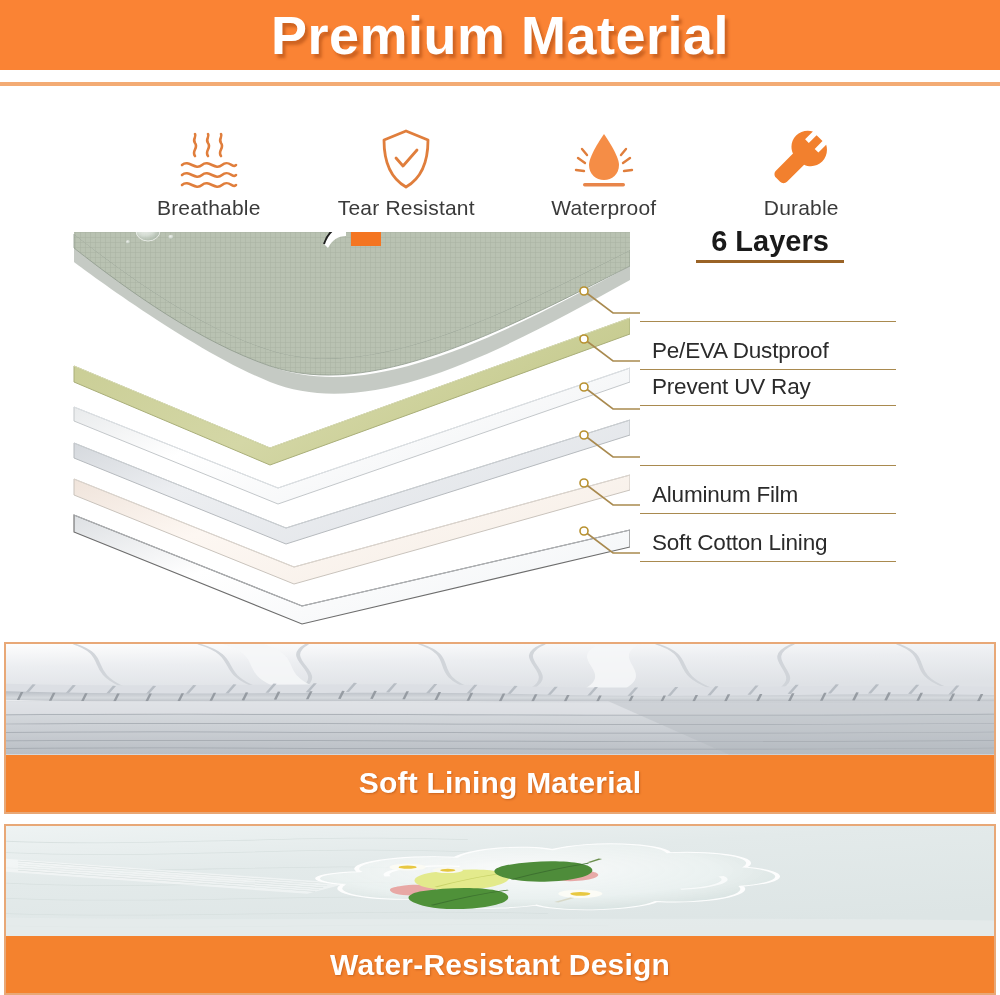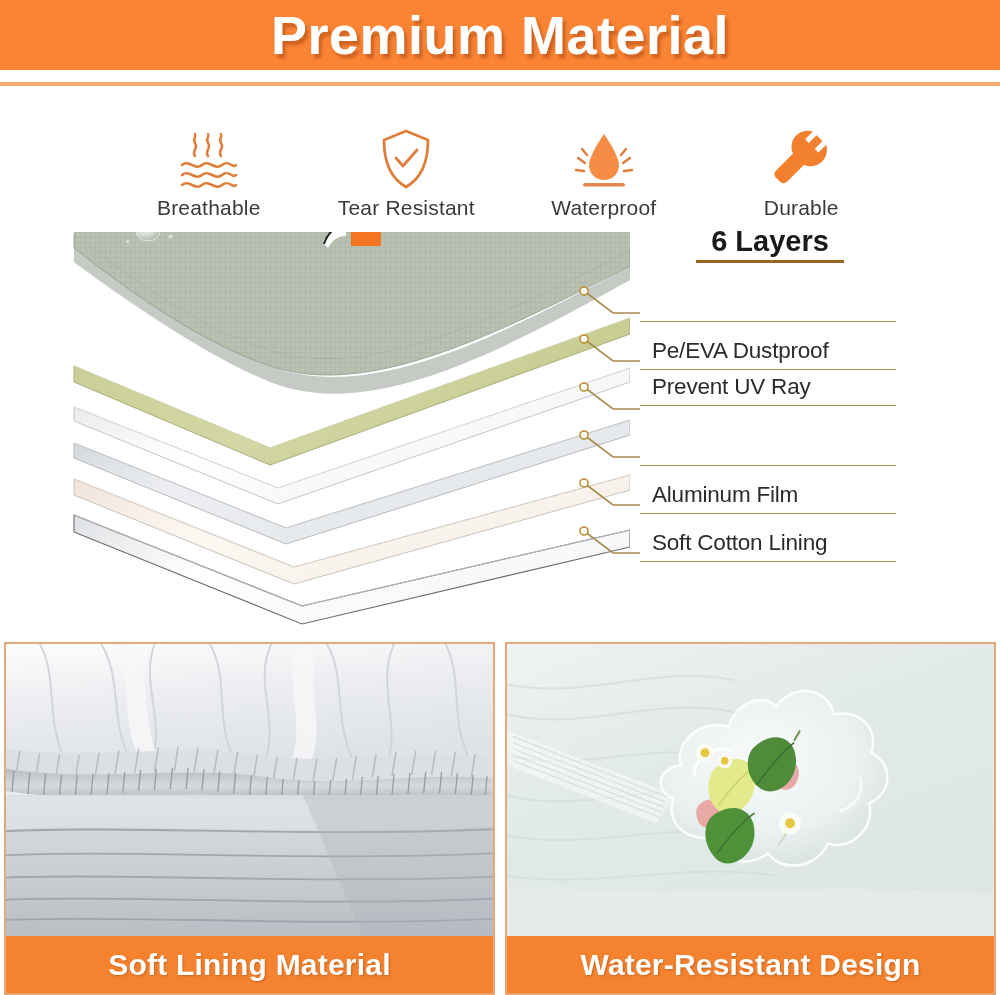--- a/index.html
+++ b/index.html
@@ -147,20 +147,21 @@
   
   .photos-row {
     position: absolute;
     left: 0; top: 642px;
     width: 1000px;
     height: 353px;
     display: flex;
     gap: 10px;
     padding: 0 4px;
     box-sizing: border-box;
+    flex-direction: column;
   }
   .photo-panel {
     position: relative;
     flex: 1;
     border: 2px solid #e8a877;
     box-sizing: border-box;
     overflow: hidden;
     background: #f2f3f4;
   }
   .photo-media {

